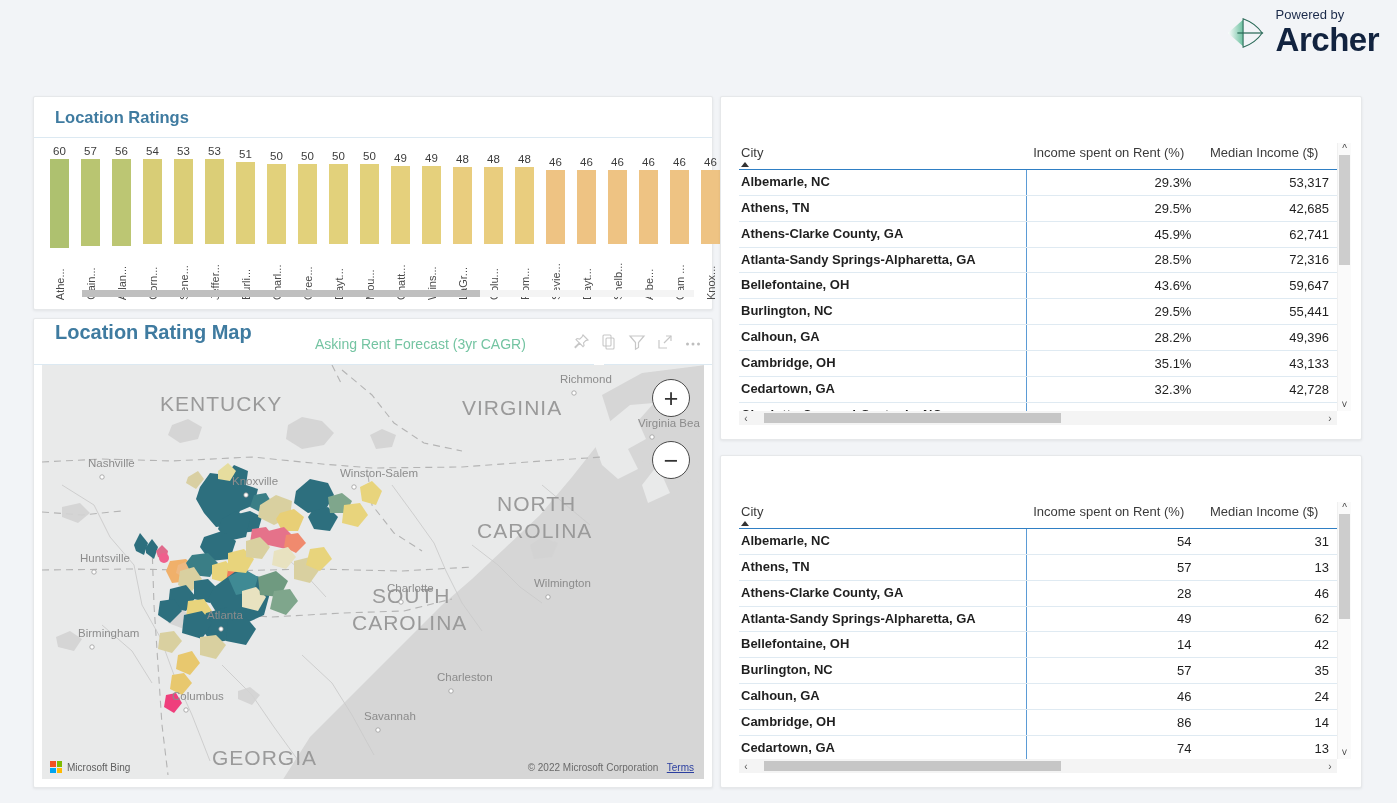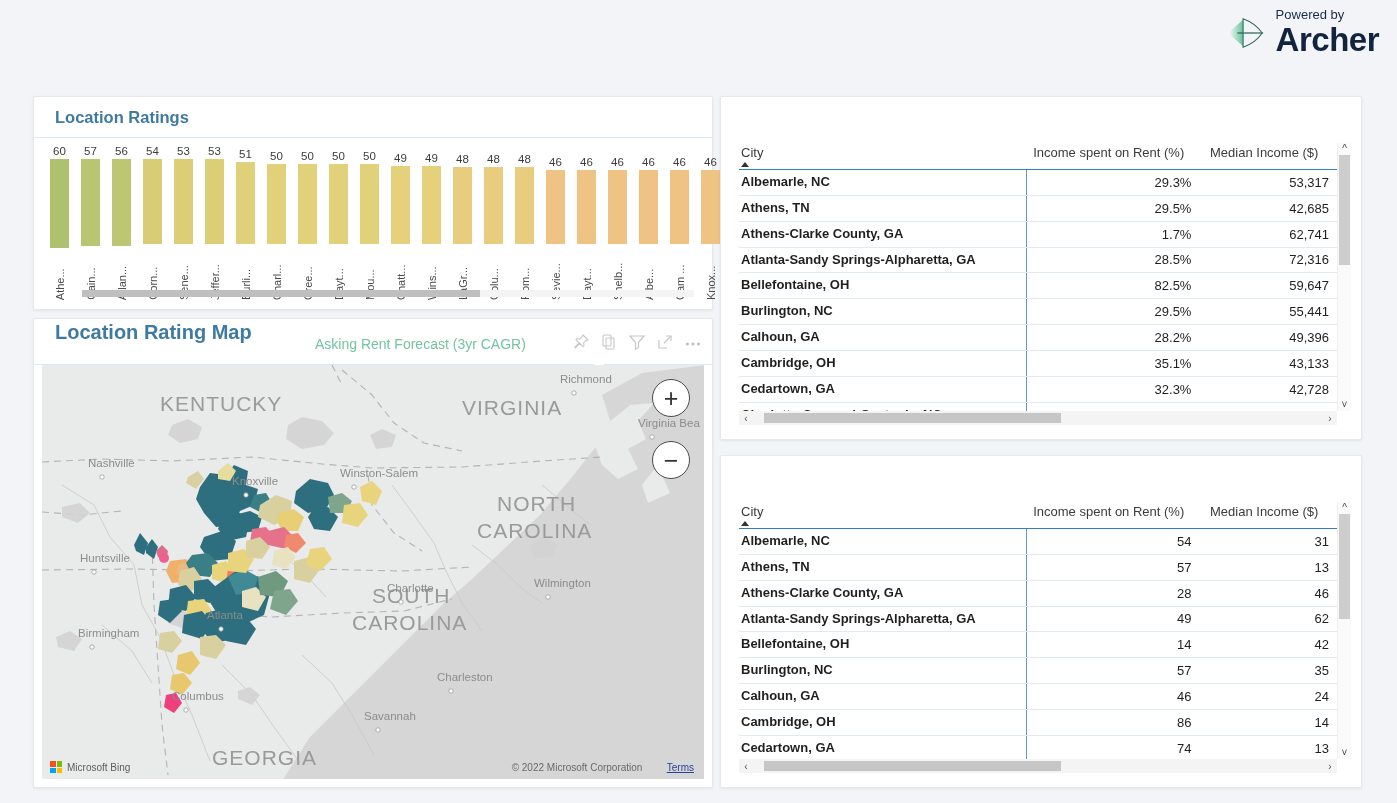--- a/index.html
+++ b/index.html
@@ -97,21 +97,21 @@
 
   #bing-credit {
     position:absolute; left:8px; bottom:6px; display:flex; align-items:center; gap:5px;
     font-size:10px; color:#5d5d5d;
   }
   #bing-logo { width:12px; height:12px; display:grid; grid-template-columns:1fr 1fr; grid-template-rows:1fr 1fr; gap:1px; }
   #bing-logo i { display:block; }
   #map-copyright {
     position:absolute; right:10px; bottom:6px; font-size:10px; color:#6a6a6a;
   }
-  #map-copyright a { color:#2b3fa0;margin-left:16px; }
+  #map-copyright a { color:#2b3fa0; }
 
   
   #metrics-panel { left:720px; top:96px; width:642px; height:344px; }
   #ranking-panel { left:720px; top:455px; width:642px; height:333px; }
   .panel-head.tbl { height:42px; }
   .panel-head.tbl .panel-title { top:12px; font-size:16.5px; }
 
   .tbl-wrap { position:absolute; left:18px; right:10px; top:46px; bottom:14px; }
   .tbl-scroll-v {
     position:absolute; right:0; top:0; bottom:14px; width:14px; background:#fafafa;
@@ -545,31 +545,31 @@
               <td>29.3%</td>
               <td>53,317</td>
             </tr>
             <tr>
               <td class="city">Athens, TN</td>
               <td>29.5%</td>
               <td>42,685</td>
             </tr>
             <tr>
               <td class="city">Athens-Clarke County, GA</td>
-              <td>1.7%</td>
+              <td>45.9%</td>
               <td>62,741</td>
             </tr>
             <tr>
               <td class="city">Atlanta-Sandy Springs-Alpharetta, GA</td>
               <td>28.5%</td>
               <td>72,316</td>
             </tr>
             <tr>
               <td class="city">Bellefontaine, OH</td>
-              <td>82.5%</td>
+              <td>43.6%</td>
               <td>59,647</td>
             </tr>
             <tr>
               <td class="city">Burlington, NC</td>
               <td>29.5%</td>
               <td>55,441</td>
             </tr>
             <tr>
               <td class="city">Calhoun, GA</td>
               <td>28.2%</td>

